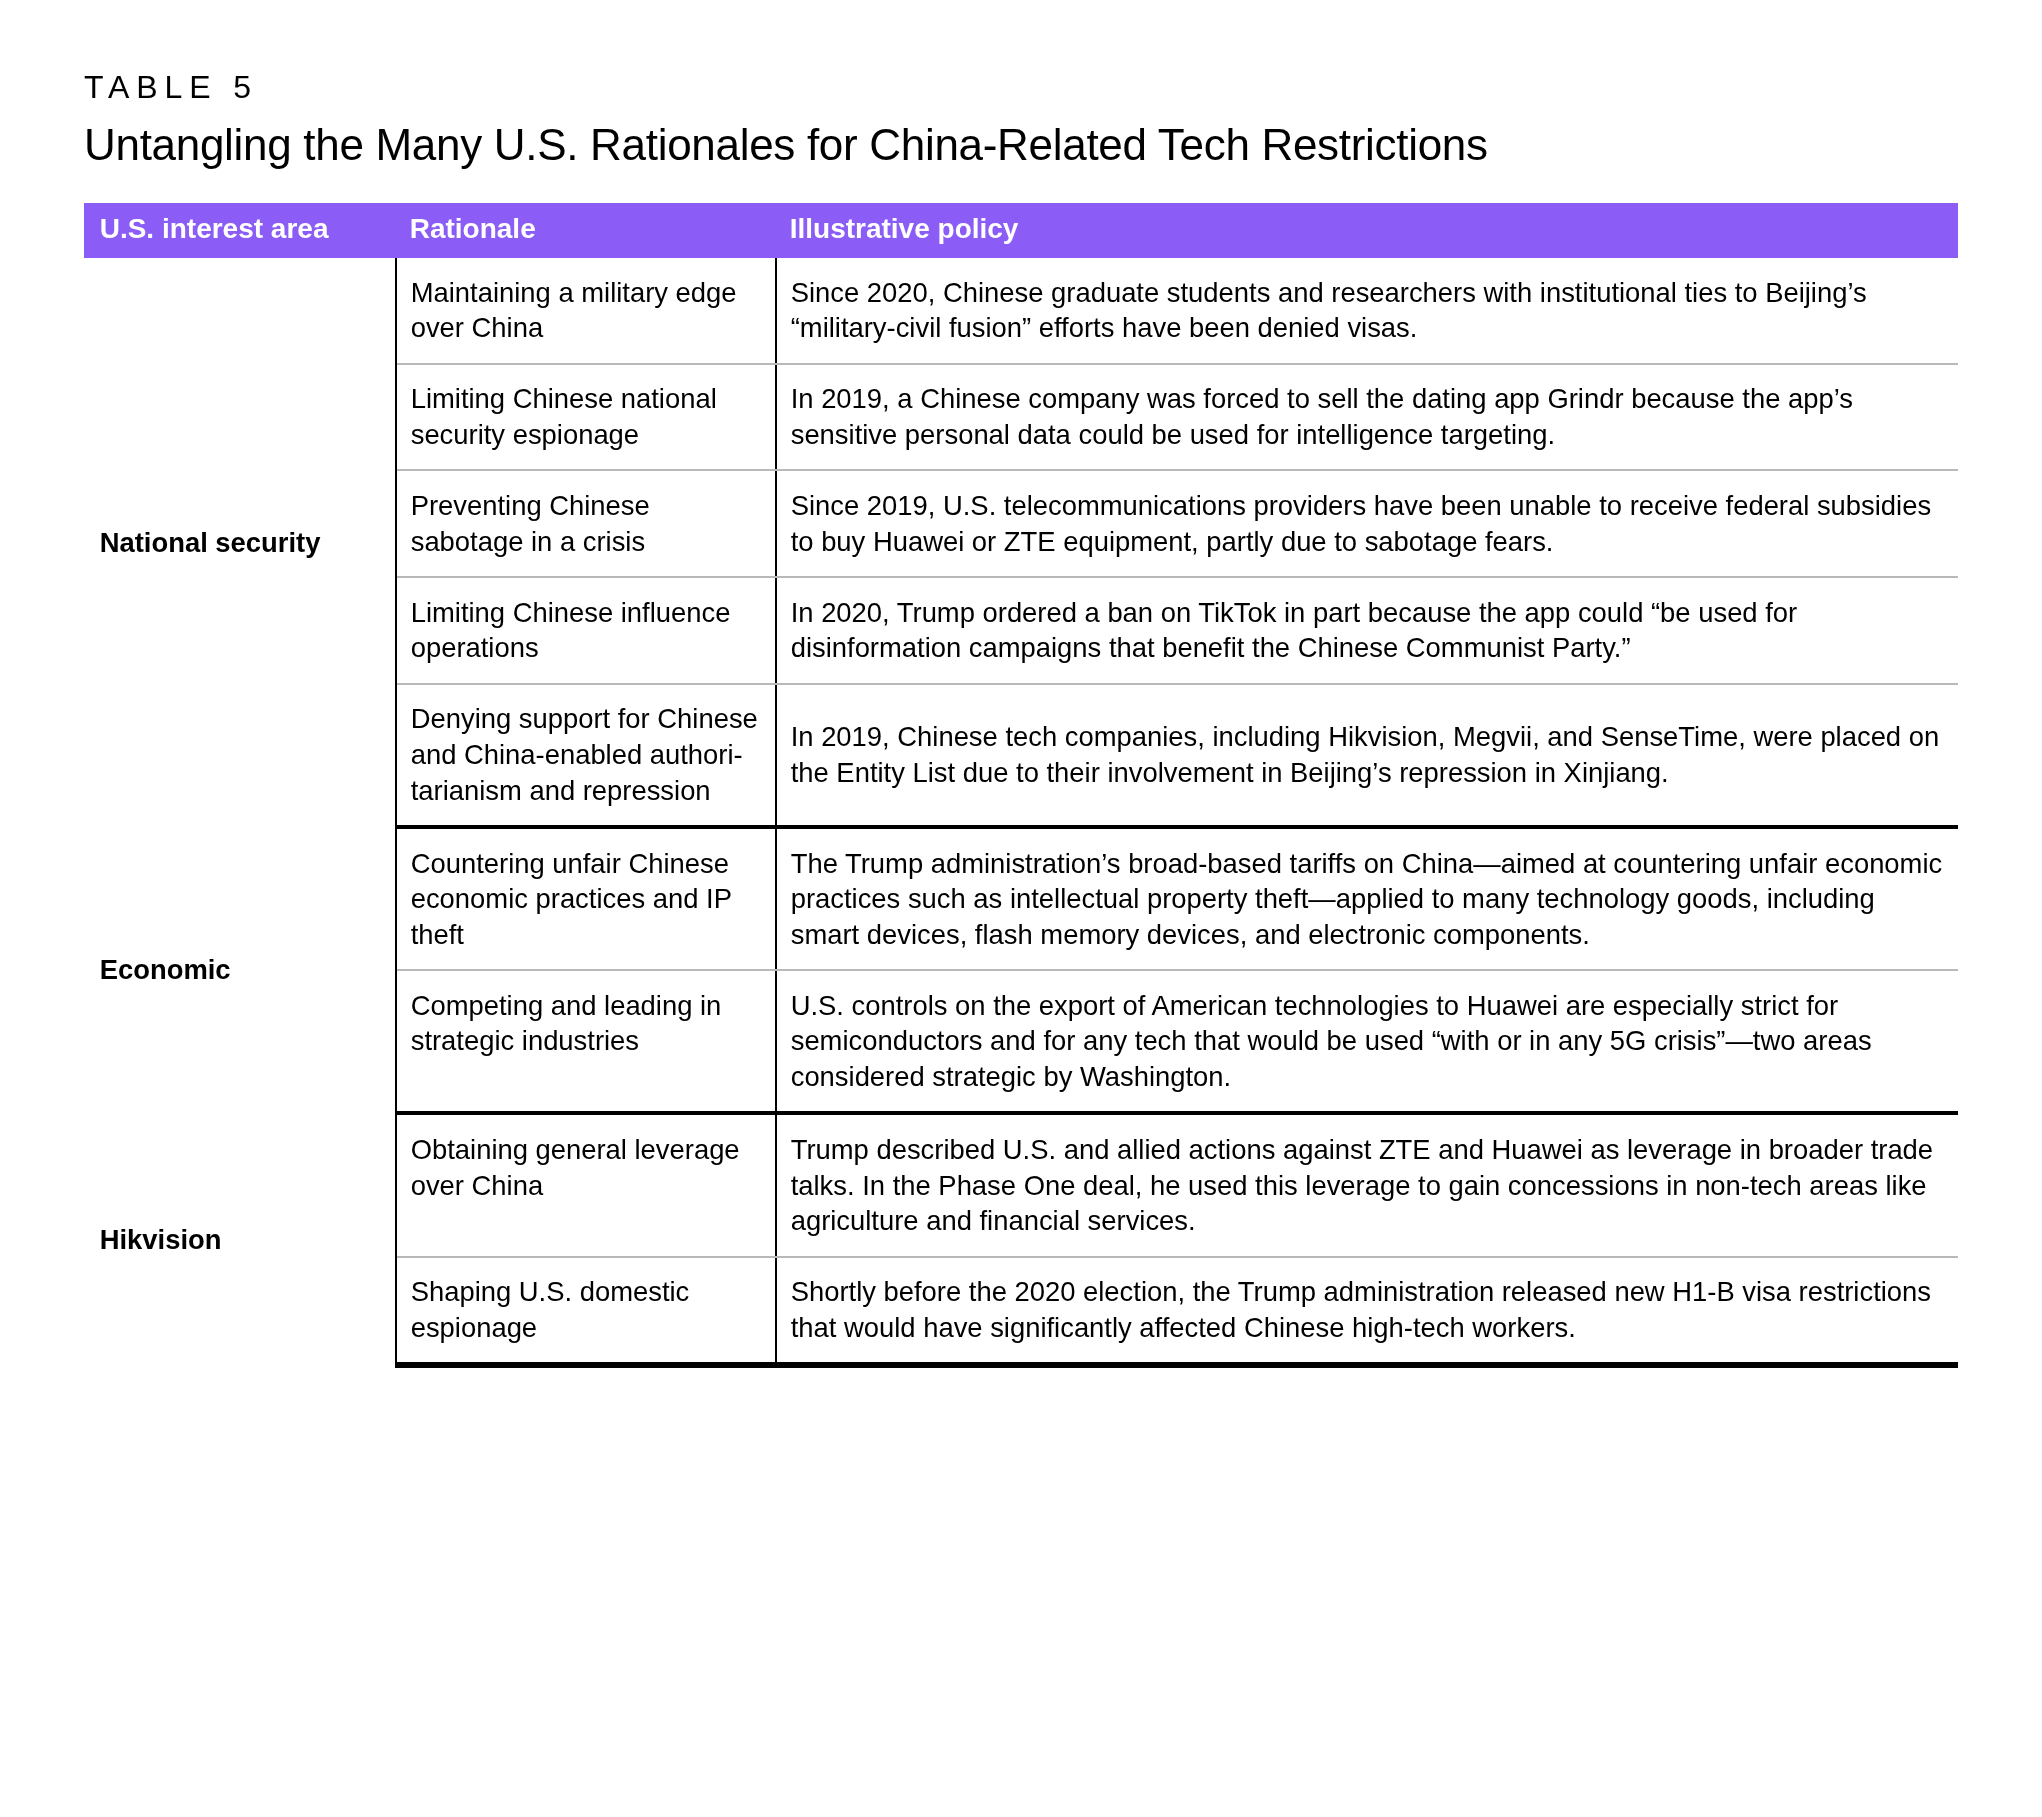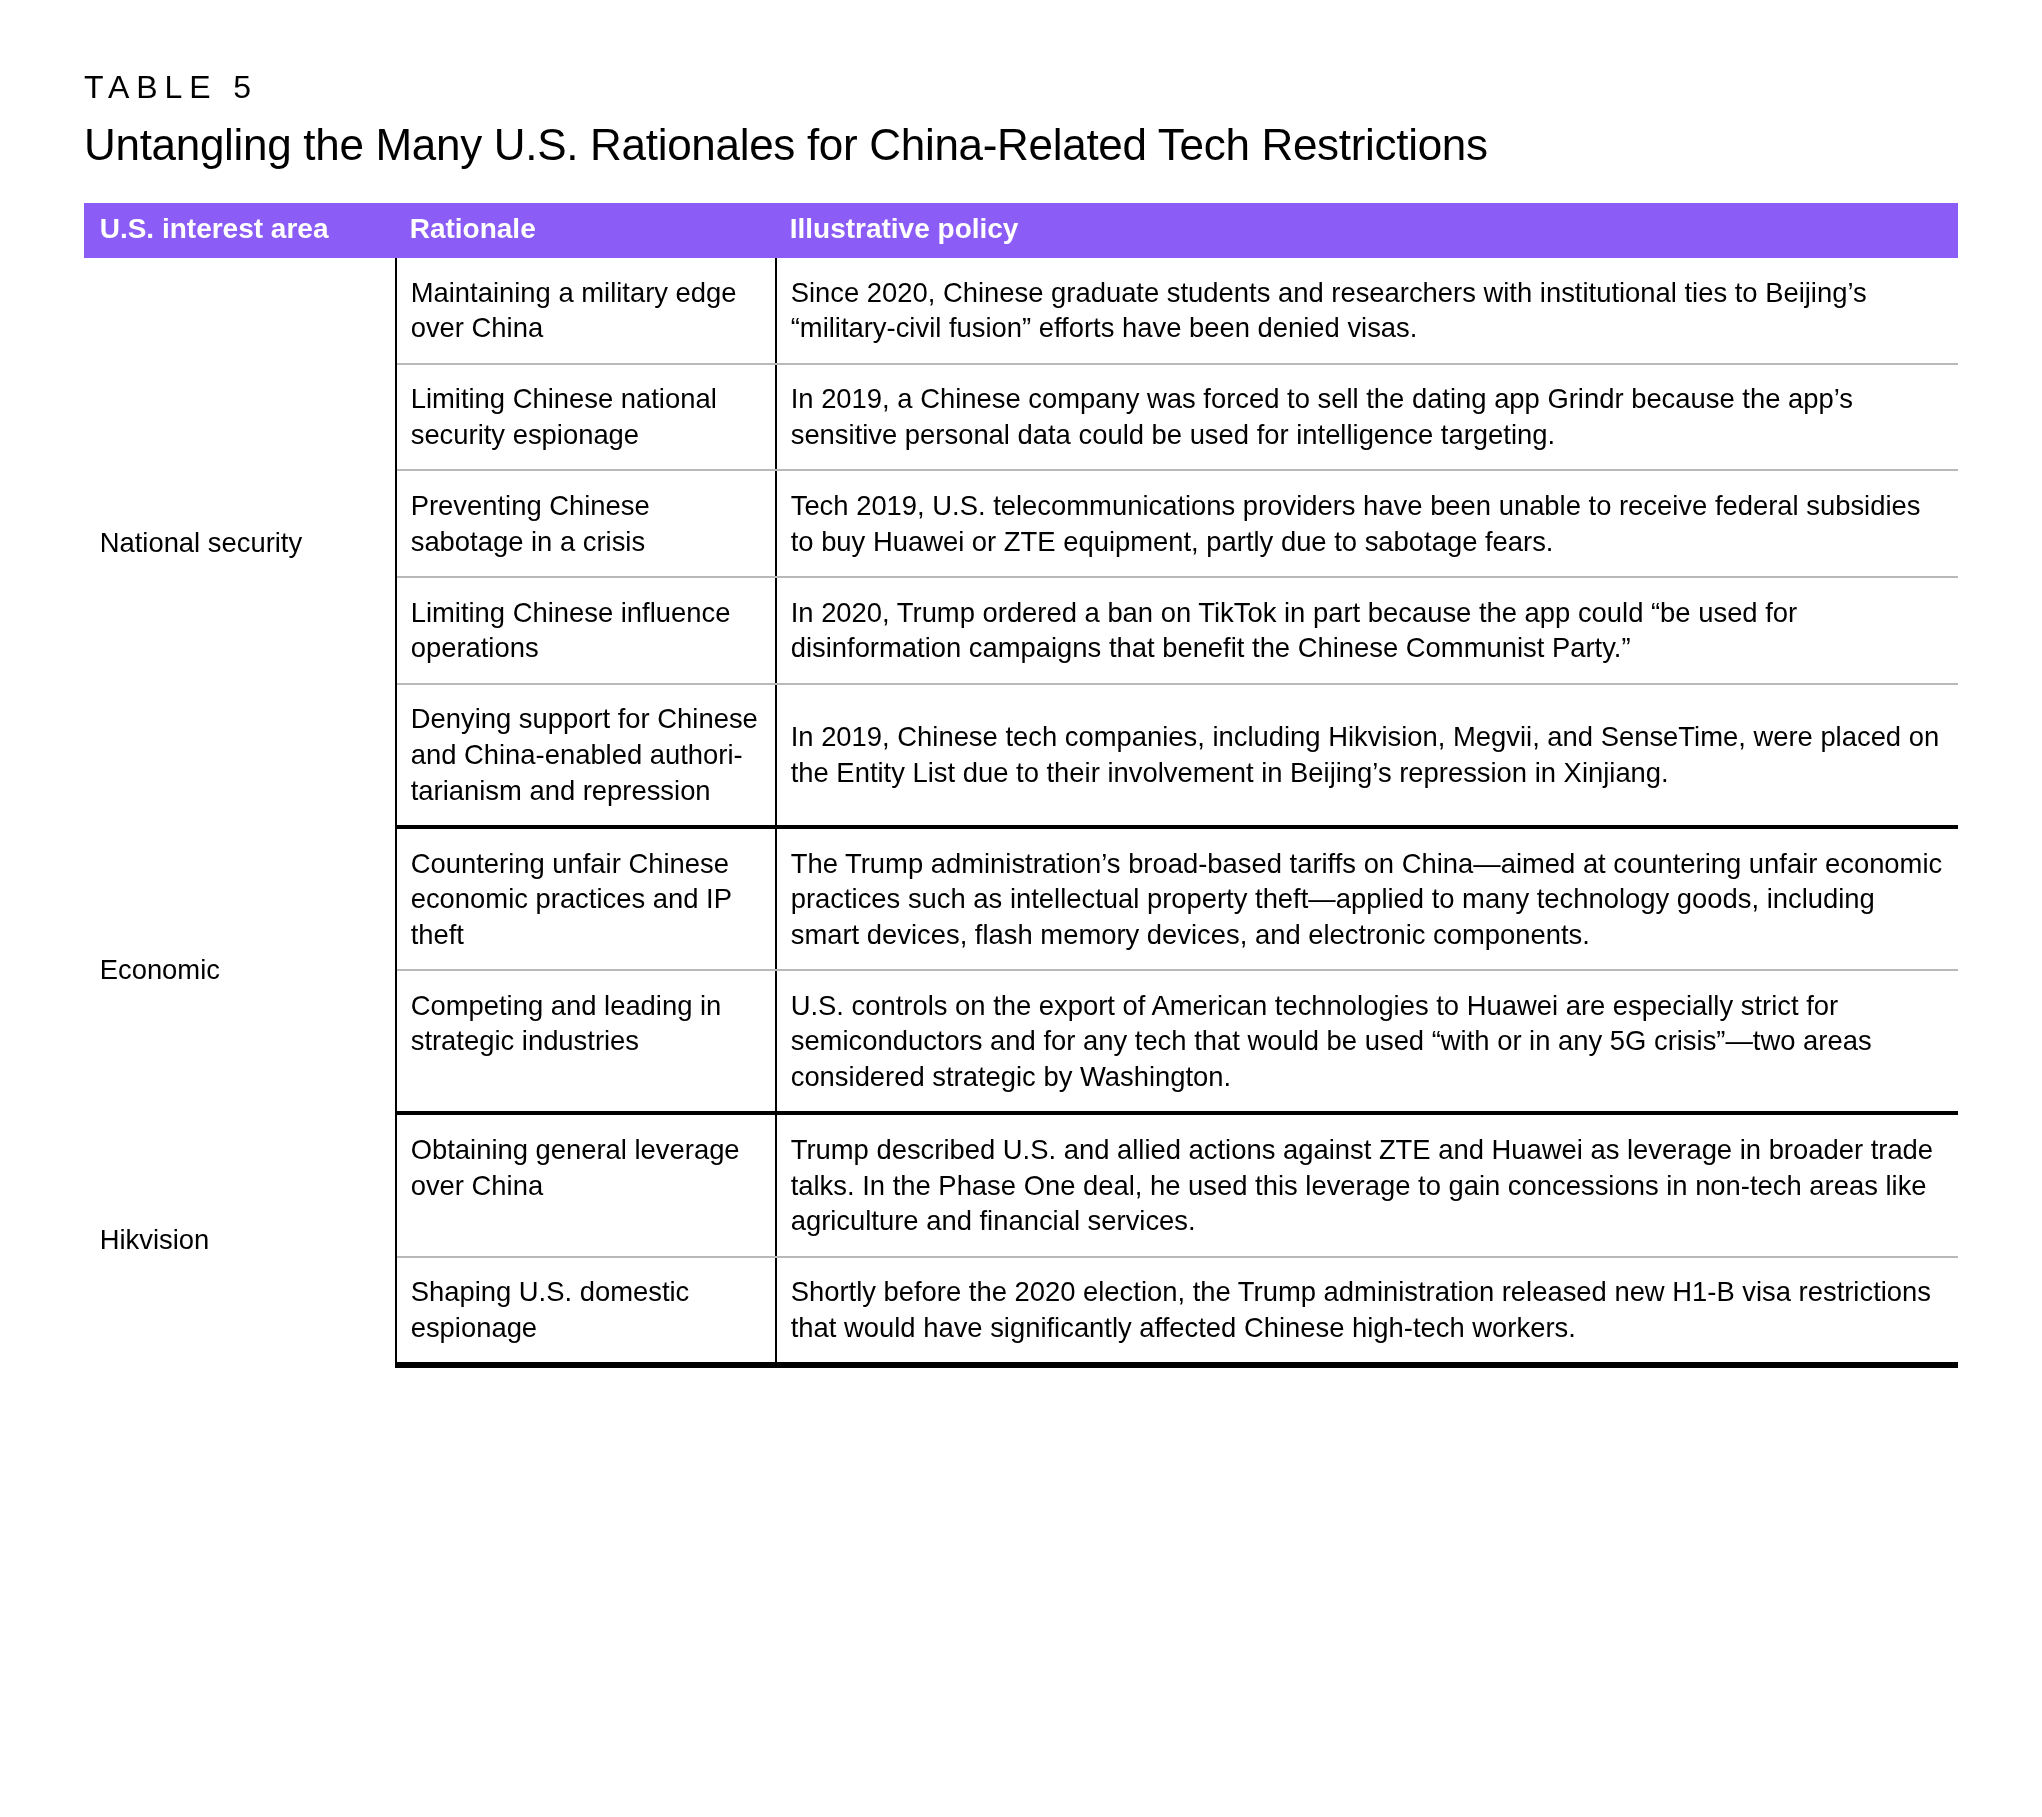--- a/index.html
+++ b/index.html
@@ -57,21 +57,21 @@
   thead th.first { padding-left: 15.7px; }
 
   tbody td {
     font-size: 27.4px;
     line-height: 1.30;
     vertical-align: top;
     padding: 16.7px 15.7px 16.7px 13.7px;
     color: #000;
   }
   tbody td.interest {
-    font-weight: normal;
+    font-weight: bold;
     vertical-align: middle;
     padding-left: 15.7px;
     border-right: 2px solid #000;
   }
   tbody td.rationale {
     border-right: 2px solid #000;
     border-radius: 28px;
   }
   tbody td.policy {
     vertical-align: middle;
@@ -114,21 +114,21 @@
         <td class="interest" rowspan="5">National security</td>
         <td class="rationale">Maintaining a military edge over China</td>
         <td class="policy">Since 2020, Chinese graduate students and researchers with institutional ties to Beijing’s “military-civil fusion” efforts have been denied visas.</td>
       </tr>
       <tr class="inner">
         <td class="rationale">Limiting Chinese national security espionage</td>
         <td class="policy">In 2019, a Chinese company was forced to sell the dating app Grindr because the app’s sensitive personal data could be used for intelligence targeting.</td>
       </tr>
       <tr class="inner">
         <td class="rationale">Preventing Chinese sabotage in a crisis</td>
-        <td class="policy">Tech 2019, U.S. telecommunications providers have been unable to receive federal subsidies to buy Huawei or ZTE equipment, partly due to sabotage fears.</td>
+        <td class="policy">Since 2019, U.S. telecommunications providers have been unable to receive federal subsidies to buy Huawei or ZTE equipment, partly due to sabotage fears.</td>
       </tr>
       <tr class="inner">
         <td class="rationale">Limiting Chinese influence operations</td>
         <td class="policy">In 2020, Trump ordered a ban on TikTok in part because the app could “be used for disinformation campaigns that benefit the Chinese Communist Party.”</td>
       </tr>
       <tr class="group-end">
         <td class="rationale">Denying support for Chinese and China-enabled authori-tarianism and repression</td>
         <td class="policy">In 2019, Chinese tech companies, including Hikvision, Megvii, and SenseTime, were placed on the Entity List due to their involvement in Beijing’s repression in Xinjiang.</td>
       </tr>
 

